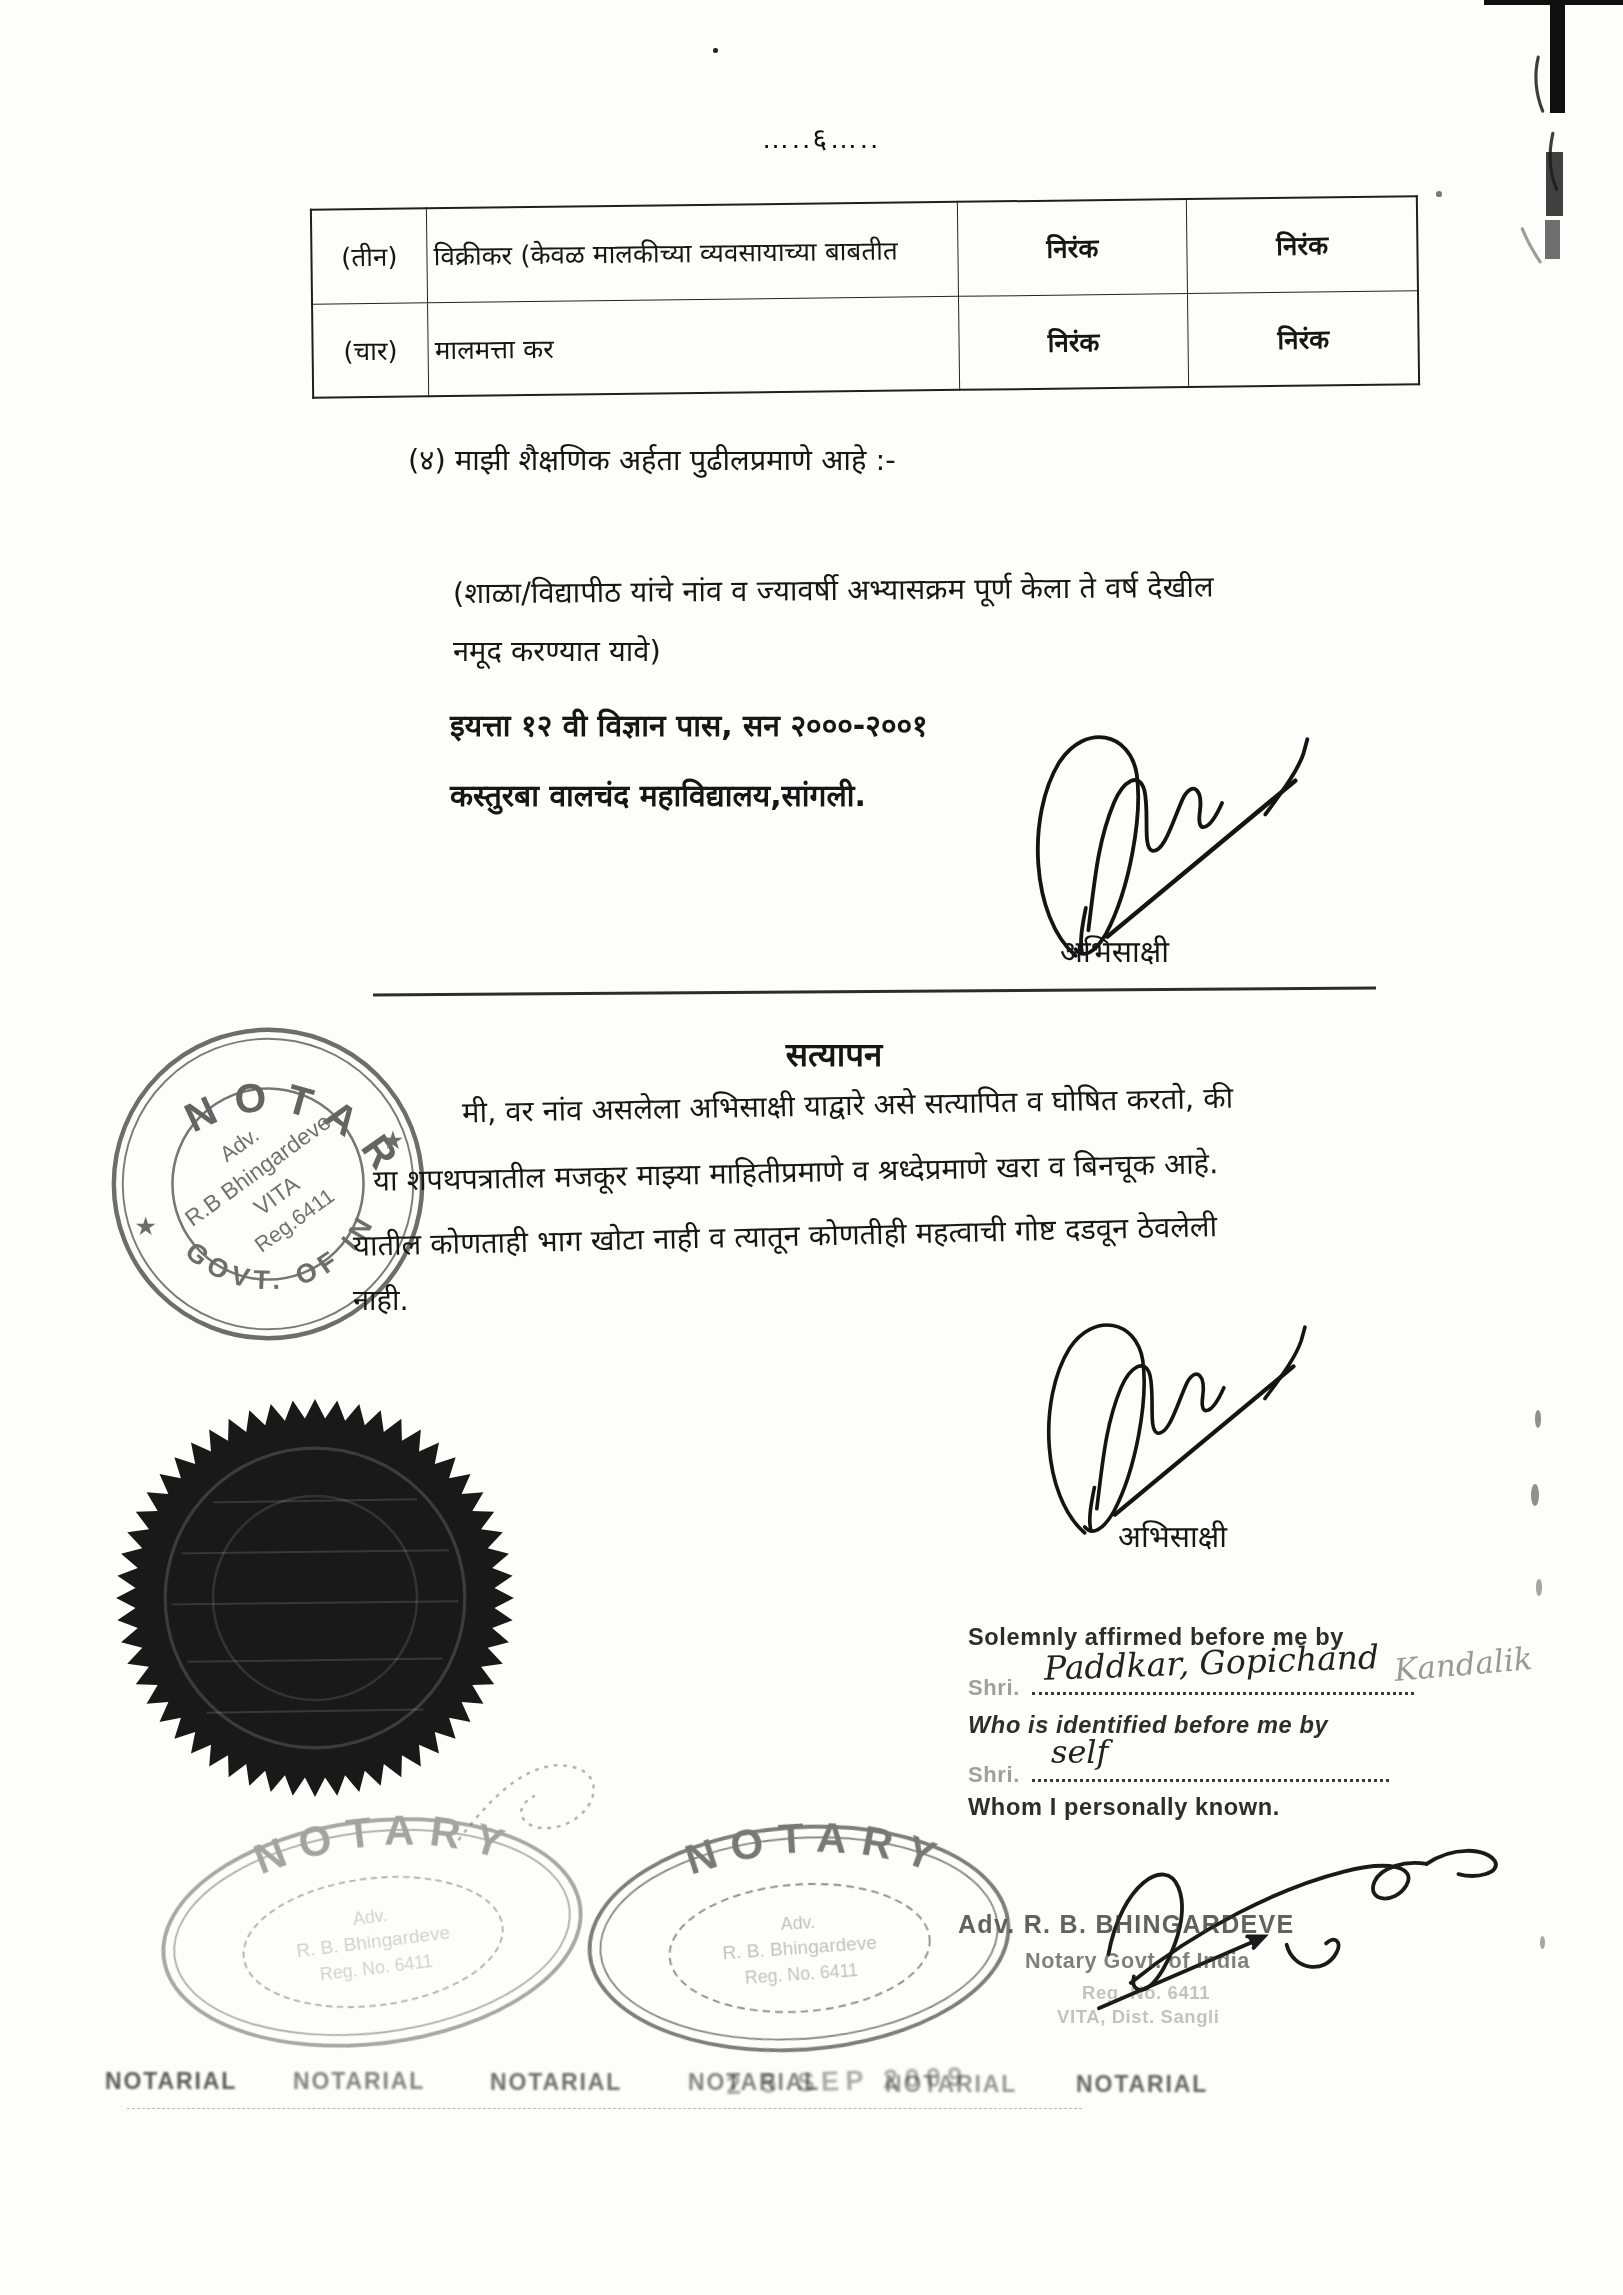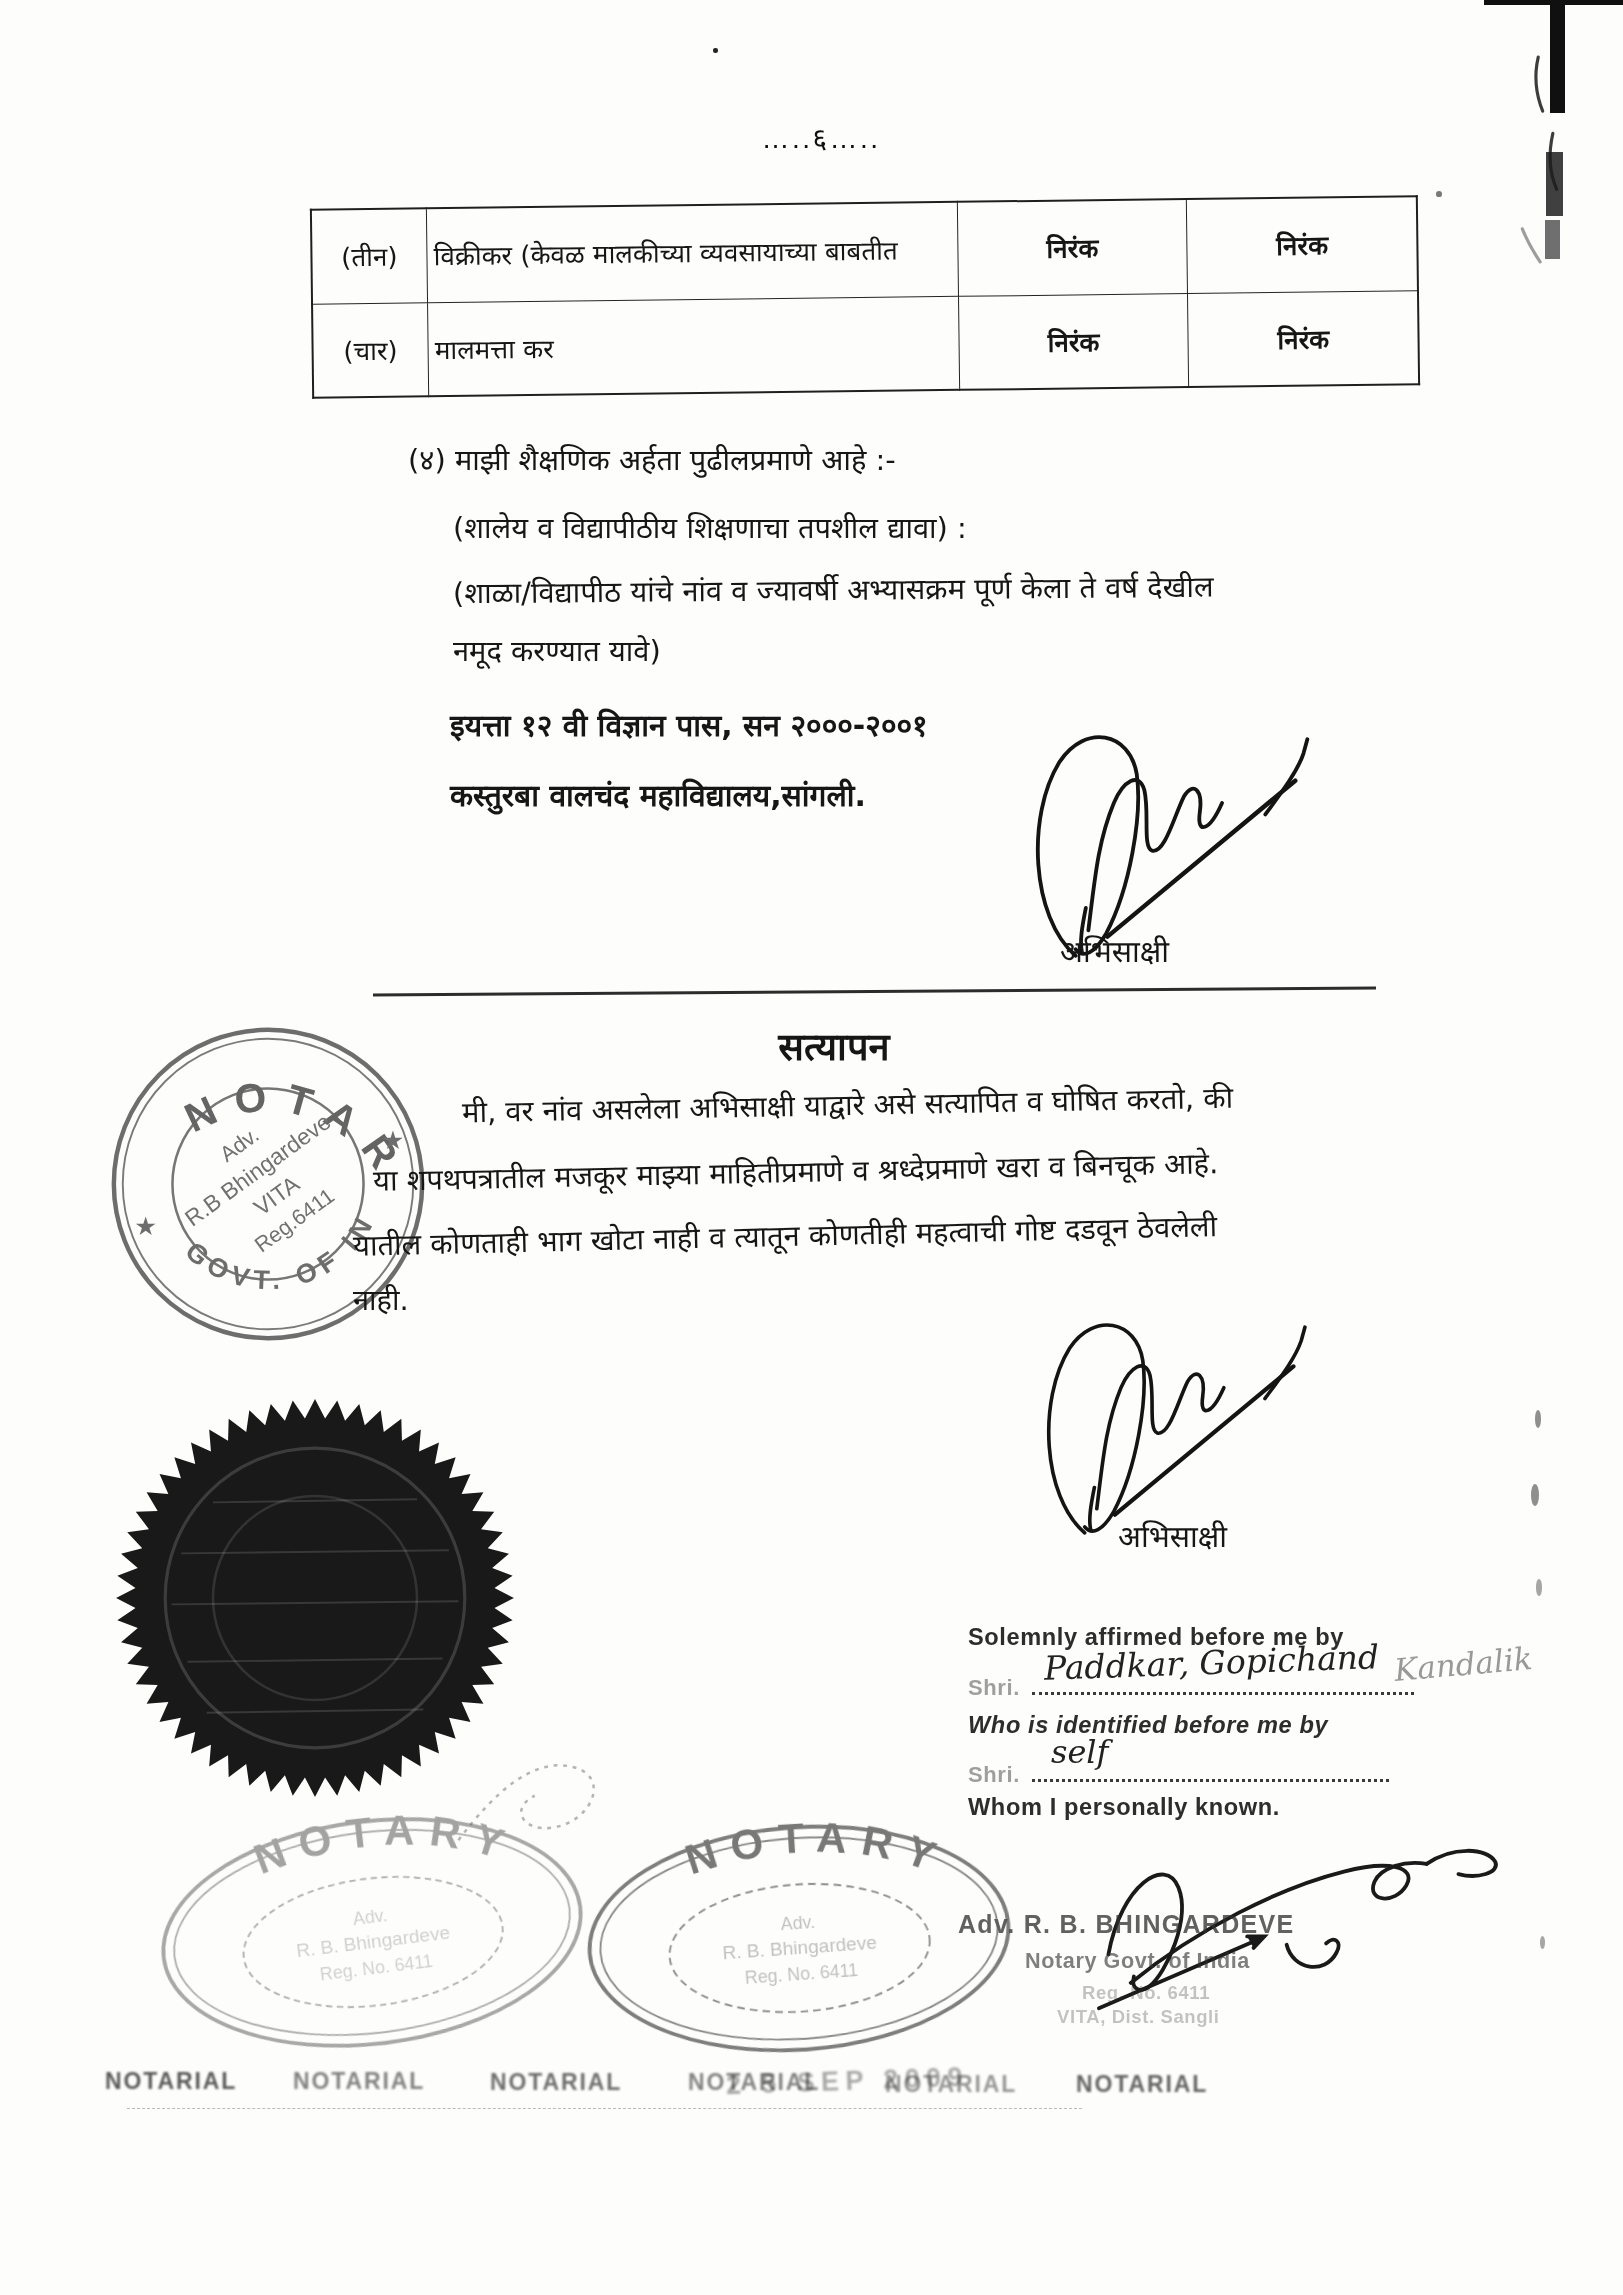--- a/index.html
+++ b/index.html
@@ -11,21 +11,21 @@
   .mr{font-family:"DejaVu Sans","Liberation Sans",sans-serif;color:#161616;}
   .pageno{font-size:28px;letter-spacing:2.5px;color:#111;}
   
   .aff-table{border:2.5px solid #1f1f1f;border-collapse:collapse;transform:rotate(-0.7deg);}
   .aff-table td{border:1.9px solid #242424;vertical-align:middle;font-size:26px;padding:3.8px 6.4px;}
   .td-sr{width:101px;text-align:center;}
   .td-desc{width:517px;text-align:left;}
   .td-val{width:216px;text-align:center;font-weight:bold;font-size:28px;}
   .clause{font-size:29px;line-height:1.0;white-space:nowrap;}
   .boldline{font-size:30px;font-weight:bold;white-space:nowrap;}
-  .heading{font-size:38px;font-weight:bold;}
+  .heading{font-size:33px;font-weight:bold;margin-top:12px;}
   .para{font-size:29px;white-space:nowrap;}
   .deponent{font-size:30px;}
   .divider{height:2.5px;background:#2c2c2c;}
   
   .stamp-text{font-family:"Liberation Sans",sans-serif;font-weight:bold;color:#2d2d2d;
     filter:blur(0.4px);letter-spacing:0.6px;}
   .faint{opacity:.45;}
   .vfaint{opacity:.28;}
   .hand{font-family:"DejaVu Serif","Liberation Serif",serif;font-style:italic;color:#222;}
   .dotted{display:inline-block;border-bottom:3.2px dotted #3a3a3a;height:27px;}
@@ -51,21 +51,20 @@
     <tr style="height:94px;">
       <td class="td-sr mr">(चार)</td>
       <td class="td-desc mr">मालमत्ता कर</td>
       <td class="td-val mr">निरंक</td>
       <td class="td-val mr">निरंक</td>
     </tr>
   </tbody>
     </table>
 
   <div class="abs mr clause" style="left:408px;top:446px;">(४) माझी शैक्षणिक अर्हता पुढीलप्रमाणे आहे :-</div>
-  <div class="abs mr clause" style="left:453px;top:514px;">(शालेय व विद्यापीठीय शिक्षणाचा तपशील द्यावा) :</div>
   <div class="abs mr clause" style="left:453px;top:576px;transform:rotate(-0.5deg);">(शाळा/विद्यापीठ यांचे नांव व ज्यावर्षी अभ्यासक्रम पूर्ण केला ते वर्ष देखील</div>
   <div class="abs mr clause" style="left:453px;top:637px;">नमूद करण्यात यावे)</div>
 
   <div class="abs mr boldline" style="left:450px;top:704px;">इयत्ता १२ वी विज्ञान पास, सन २०००-२००१</div>
   <div class="abs mr boldline" style="left:450px;top:774px;">कस्तुरबा वालचंद महाविद्यालय,सांगली.</div>
 
   <svg class="abs" style="left:1012px;top:720px;" width="331" height="255" viewBox="0 0 520 400">
     <g fill="none" stroke="#141414" stroke-width="6" stroke-linecap="round">
       <path d="M100,370 C30,310 22,150 75,65 C115,5 185,18 196,85 C205,150 185,265 148,335 C130,366 112,375 100,360"></path>
       <path d="M120,330 C130,250 135,190 160,130 C175,95 200,80 208,110 C216,145 205,200 220,205 C240,210 255,150 270,120 C285,95 300,110 295,145 C290,180 310,175 330,130"></path>

